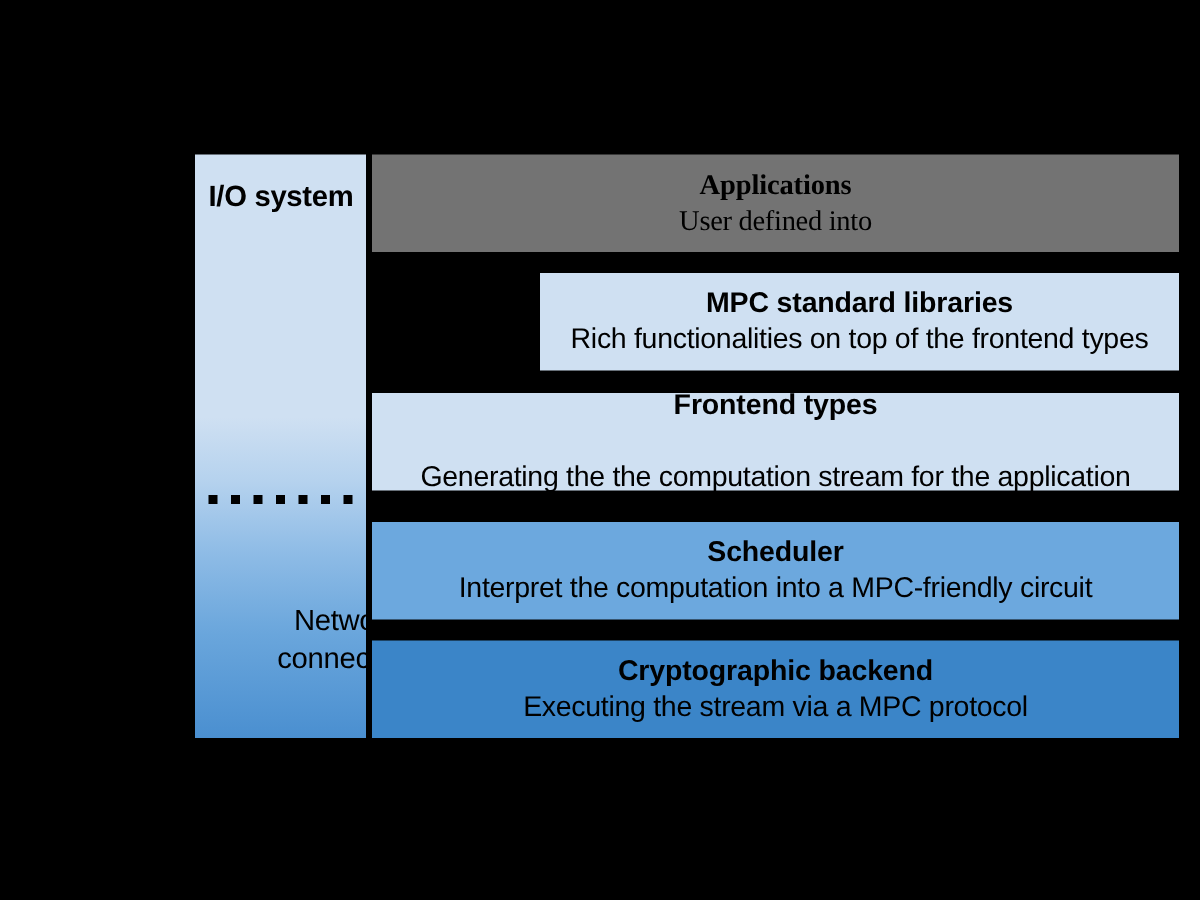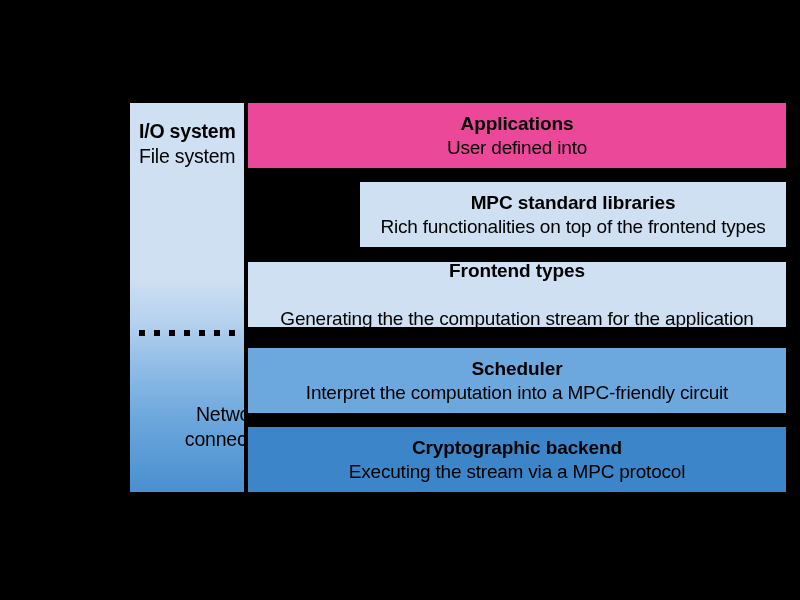--- a/index.html
+++ b/index.html
@@ -100,21 +100,22 @@
     letter-spacing: -0.1px;
   }
   .layer .subtitle {
     font-size: 19px;
     font-weight: normal;
     letter-spacing: -0.2px;
   }
 
   .layer-applications {
     left: 248px;  top: 103px;  width: 538px; height: 65px;
-    background: #ec4899;
+    background: #737373;
+    font-family: Liberation Serif, serif;
   }
   .layer-stdlibs {
     left: 360px;  top: 182px;  width: 426px; height: 65px;
     background: #cfe0f2;
   }
   .layer-frontend {
     left: 248px;  top: 262px;  width: 538px; height: 65px;
     background: #cfe0f2;
     gap: 24px;
   }
@@ -129,21 +130,20 @@
   }
 </style>
 </head>
 <body>
 
 <div id="canvas">
 
   <div class="side-column">
     <div class="side-text-top">
       <div class="line1">I/O system</div>
-      <div class="line2">File system</div>
     </div>
 
     <div class="dotted-divider">
       <span class="dot"></span>
       <span class="dot"></span>
       <span class="dot"></span>
       <span class="dot"></span>
       <span class="dot"></span>
       <span class="dot"></span>
       <span class="dot"></span>

